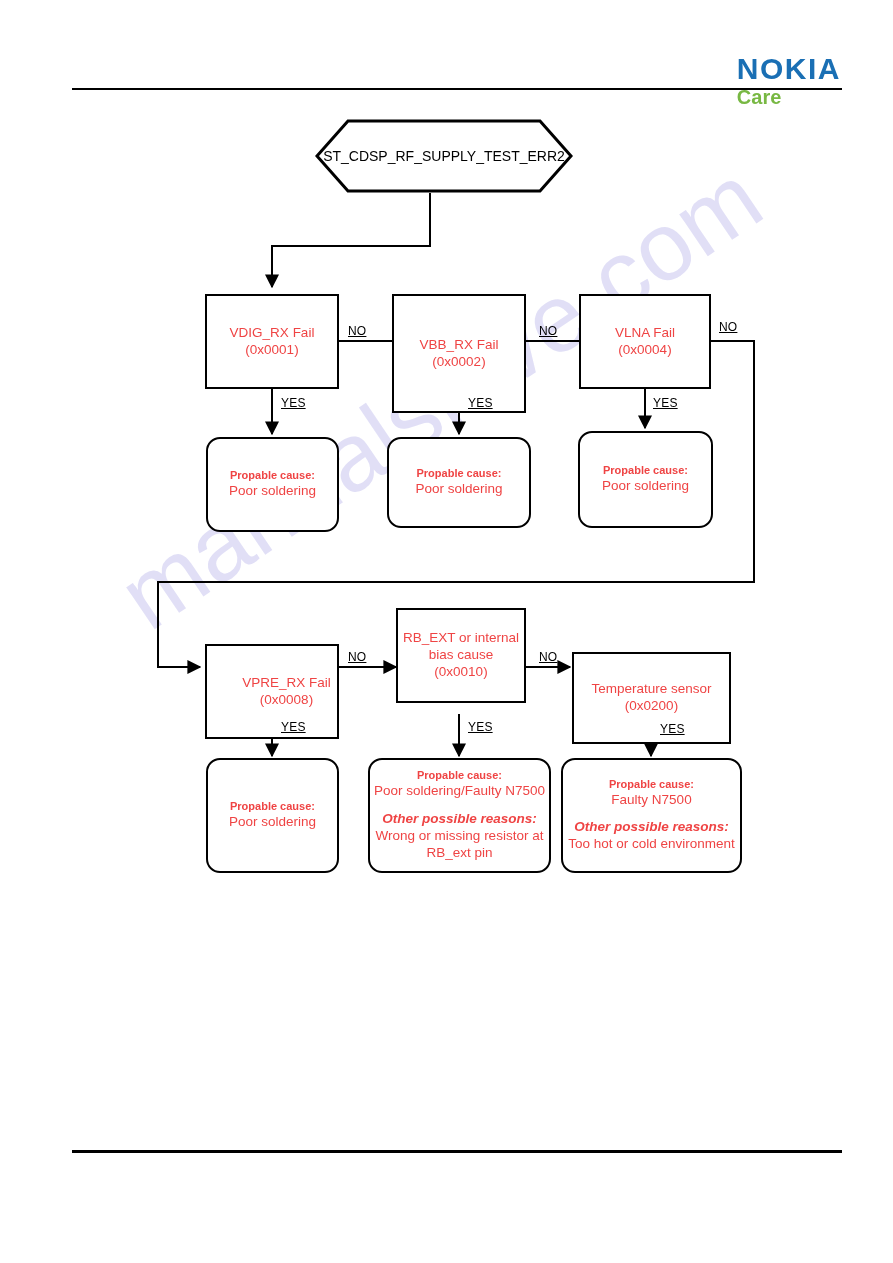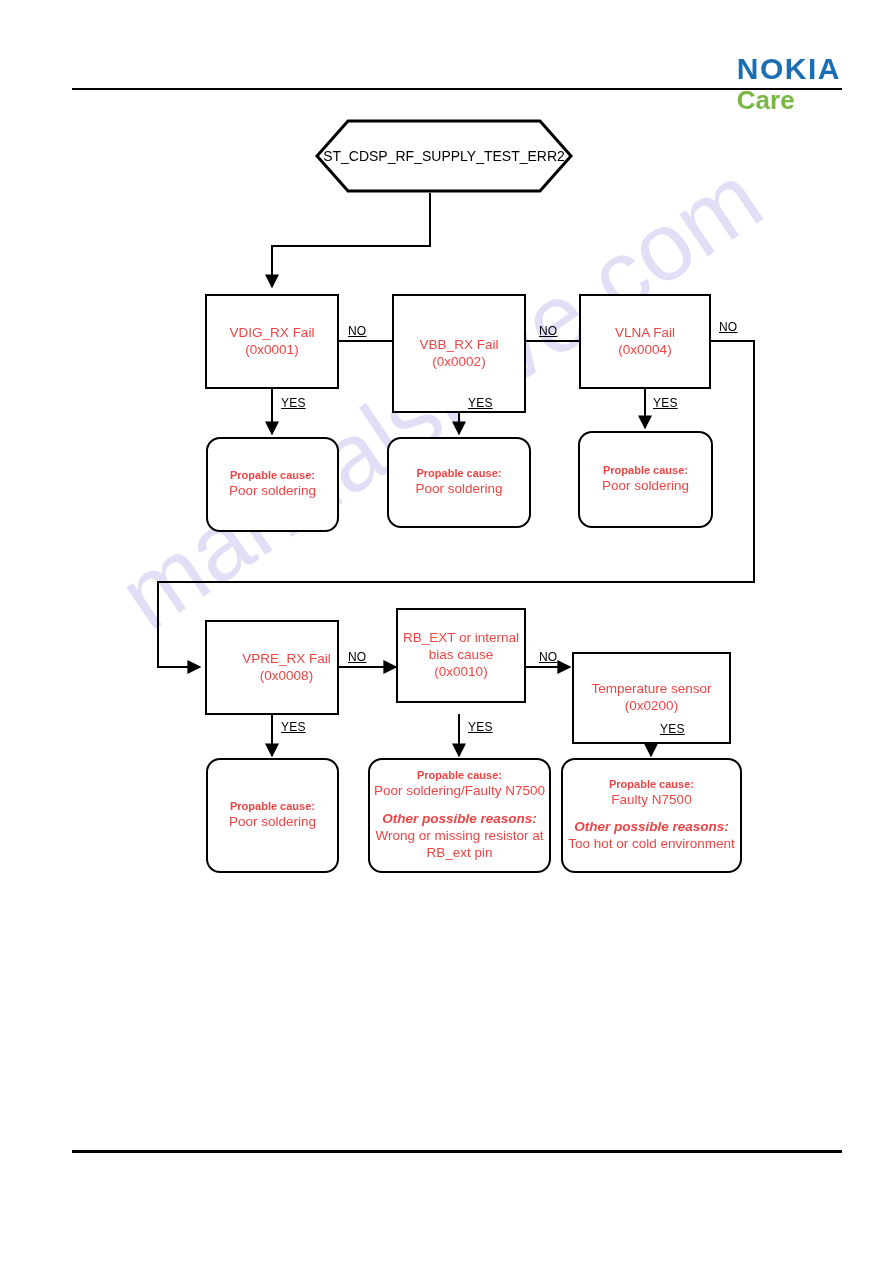--- a/index.html
+++ b/index.html
@@ -33,21 +33,21 @@
     font-family: "Liberation Sans", sans-serif;
     font-weight: bold;
     font-size: 30px;
     letter-spacing: 1.5px;
     color: #1a6fb4;
   }
   .brand-care {
     display: block;
     font-family: "Liberation Sans", sans-serif;
     font-weight: bold;
-    font-size: 26px;
+    font-size: 20px;
     color: #78b843;
     margin-top: 3px;
   }
   .rule-top {
     position: absolute;
     left: 72px;
     top: 88px;
     width: 770px;
     height: 2px;
     background: #000000;
@@ -241,21 +241,21 @@
   <div class="node cause" style="left:387px; top:437px; width:144px; height:91px;">
     <span class="line hdr">Propable cause:</span>
     <span class="line">Poor soldering</span>
   </div>
 
   <div class="node cause" style="left:578px; top:431px; width:135px; height:97px;">
     <span class="line hdr">Propable cause:</span>
     <span class="line">Poor soldering</span>
   </div>
 
-  <div class="node decision" style="left:205px; top:620px; width:134px; height:95px;padding-left:29px;">
+  <div class="node decision" style="left:205px; top:644px; width:134px; height:95px;padding-left:29px;">
     <span class="line">VPRE_RX Fail</span>
     <span class="line">(0x0008)</span>
   </div>
 
   <div class="node decision" style="left:396px; top:608px; width:130px; height:95px;">
     <span class="line">RB_EXT or internal</span>
     <span class="line">bias cause</span>
     <span class="line">(0x0010)</span>
   </div>
 

